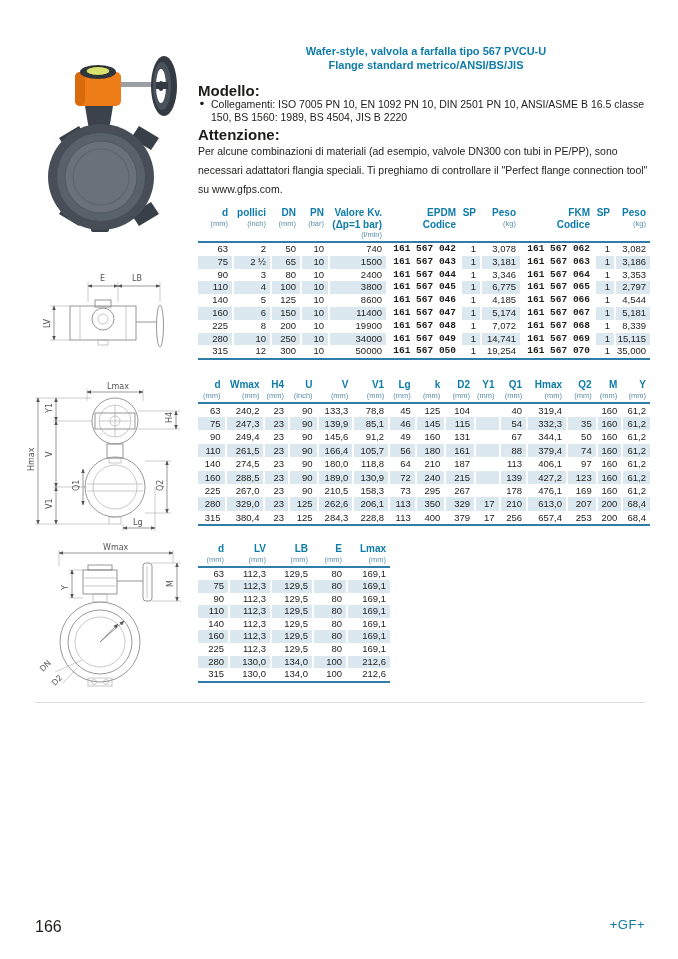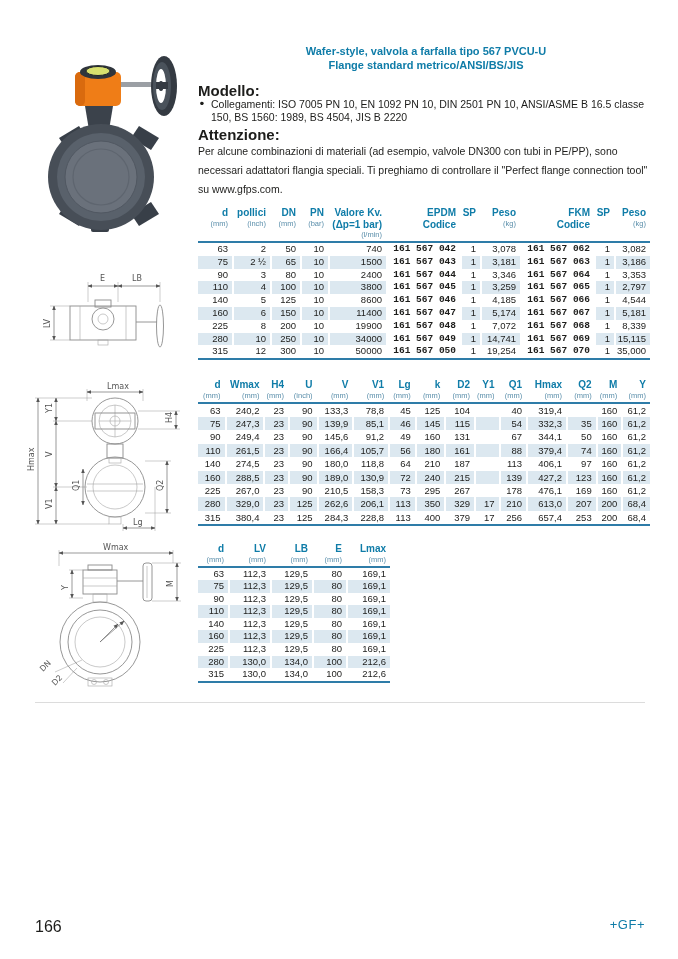--- a/index.html
+++ b/index.html
@@ -215,21 +215,21 @@
           <td>3,353</td>
         </tr>
         <tr>
           <td class="shade">110</td>
           <td class="shade">4</td>
           <td class="shade">100</td>
           <td class="shade">10</td>
           <td class="shade">3800</td>
           <td class="code">161 567 045</td>
           <td class="shade">1</td>
-          <td class="shade">3,259</td>
+          <td class="shade">6,775</td>
           <td class="code">161 567 065</td>
           <td class="shade">1</td>
           <td class="shade">2,797</td>
         </tr>
         <tr>
           <td>140</td>
           <td>5</td>
           <td>125</td>
           <td>10</td>
           <td>8600</td>

